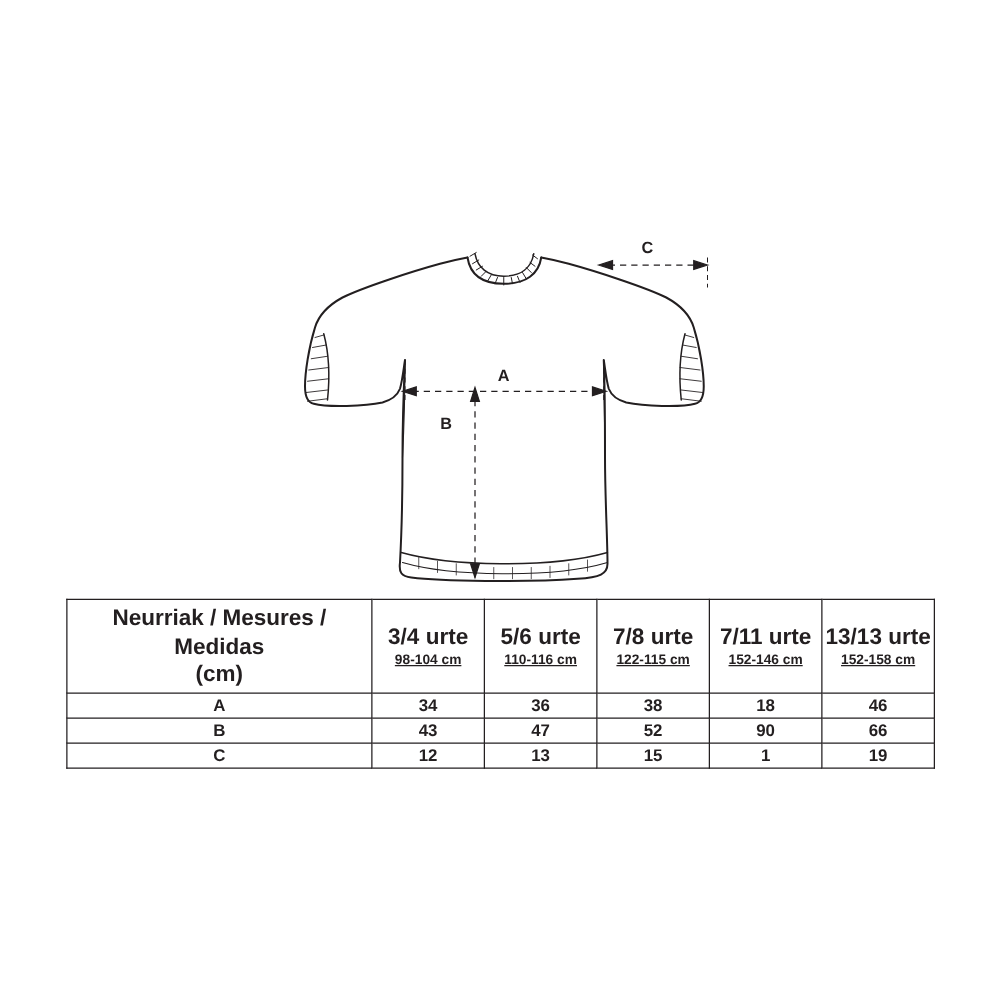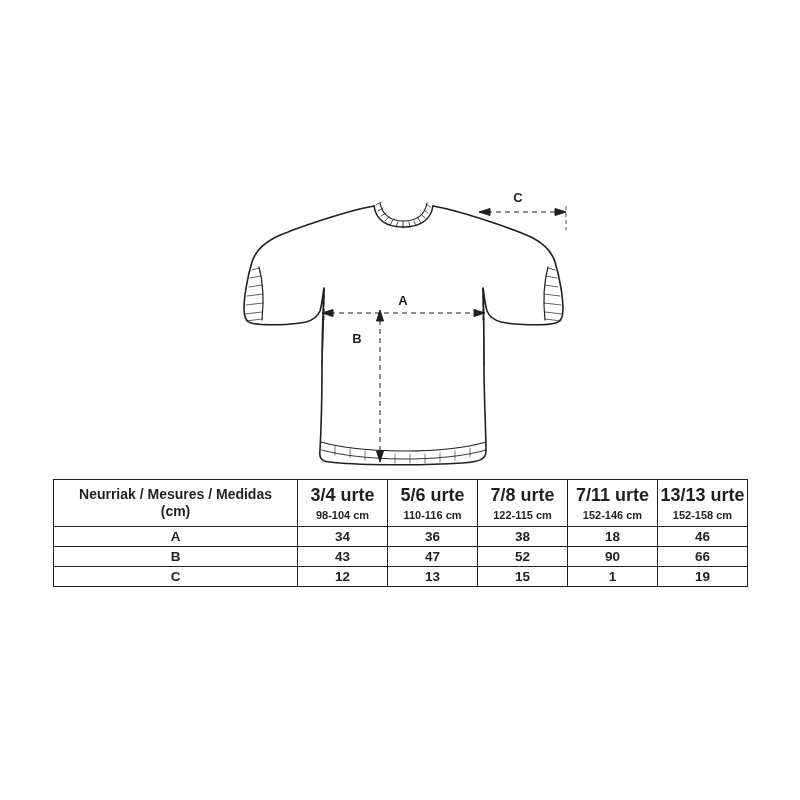--- a/index.html
+++ b/index.html
@@ -47,37 +47,38 @@
     text-align: center;
     vertical-align: middle;
     font-weight: bold;
     color: #231f20;
     padding: 0;
   }
   #size-table thead th {
     height: 40px;
   }
   #size-table .hdr-label {
-    font-size: 14px;
+    font-size: 18px;
     line-height: 1.25;
     padding: 3px 6px;
   }
   #size-table .hdr-size {
     font-size: 13px;
     line-height: 1.3;
   }
   #size-table .hdr-size .size-name {
     display: block;
     font-size: 18px;
     font-weight: bold;
   }
   #size-table .hdr-size .size-range {
     display: block;
     font-size: 11px;
     font-weight: bold;
+    text-decoration: underline;
   }
   #size-table tbody td {
     height: 19px;
     font-size: 13.5px;
   }
   #size-table col.c0 { width: 244px; }
   #size-table col.c1 { width: 90px; }
   #size-table col.c2 { width: 90px; }
   #size-table col.c3 { width: 90px; }
   #size-table col.c4 { width: 90px; }

